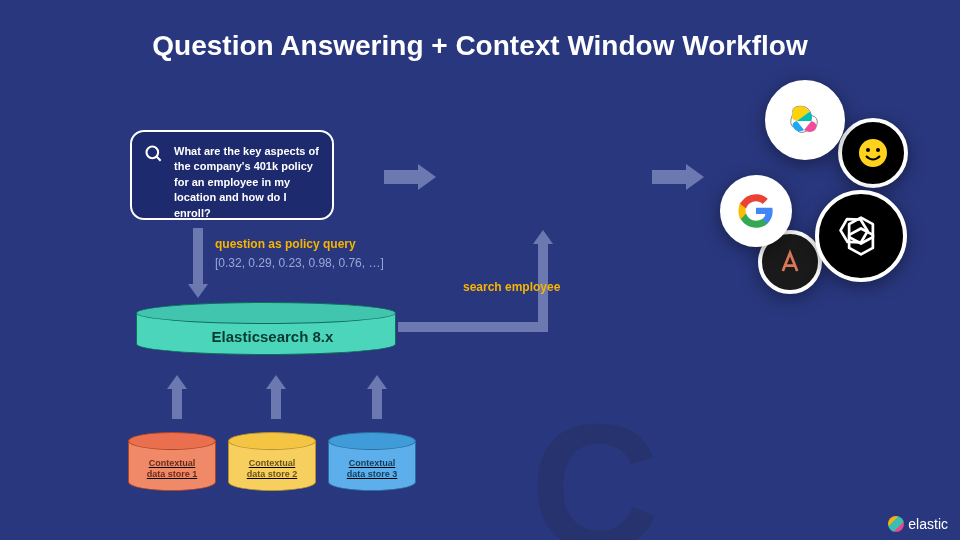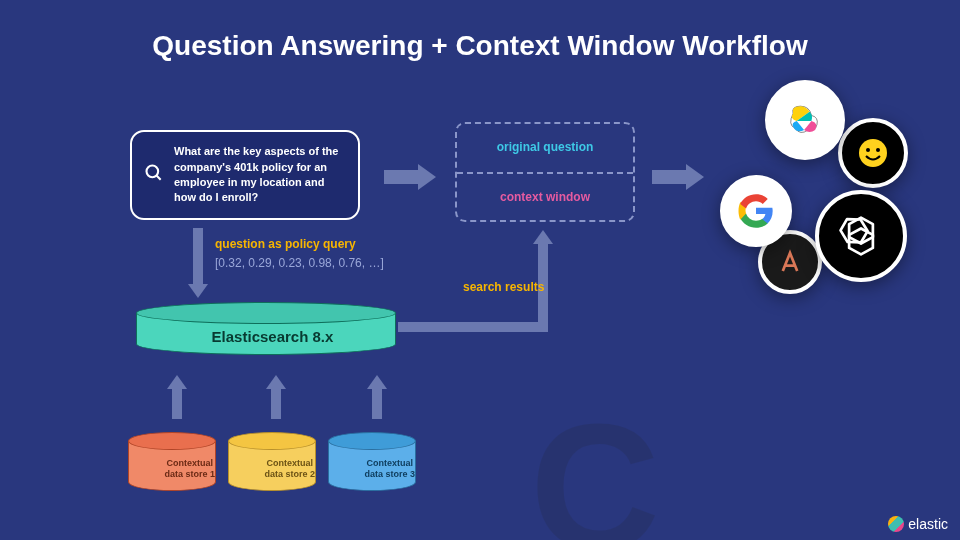--- a/index.html
+++ b/index.html
@@ -20,27 +20,27 @@
 }
 .canvas {
   position: absolute;
   inset: 0;
 }
 
 .qbox {
   position: absolute;
   left: 130px;
   top: 130px;
-  width: 230px;
+  width: 204px;
   height: 90px;
   background: #1e2a6e;
   border: 2px solid #fff;
   border-radius: 14px;
   display: flex;
-  align-items: center;
+  align-items: flex-start;
   padding: 12px;
 }
 .qbox .icon {
   color: #fff;
   margin-right: 10px;
 }
 .qbox .text {
   color: #fff;
   font-size: 11px;
   font-weight: 700;
@@ -110,23 +110,24 @@
   width: 88px; height: 18px;
   border-radius: 50%;
   z-index: 2;
 }
 .ds-body {
   position: absolute;
   left: 0; top: 9px;
   width: 88px; height: 50px;
   border-radius: 0 0 44px 44px / 0 0 9px 9px;
   display: flex;
-  align-items: flex-end;
+  align-items: center;
   justify-content: center;
   flex-direction: column;
+  text-decoration: underline;
 }
 .ds-body span {
   font-size: 9px;
   font-weight: 700;
   text-align: center;
   line-height: 1.2;
   margin-top: 6px;
 }
 .ds1 { left: 128px; top: 432px; }
 .ds1 .ds-top { background: #e96f4e; border: 1px solid #b04427; }
@@ -303,21 +304,21 @@
     <div class="es-body">
         <span>Elasticsearch 8.x</span>
       </div>
   </div>
 
   <div class="lpath">
     <div class="h"></div>
       <div class="v"></div>
       <div class="head"></div>
   </div>
-  <div class="sr-label">search results</div>
+  <div class="sr-label">search employee</div>
 
   <div class="arrow arrow-v-up" style="left:167px; top:375px;">
     <div class="arrow-shaft"></div>
       <div class="arrow-head"></div>
   </div>
   <div class="arrow arrow-v-up" style="left:266px; top:375px;">
     <div class="arrow-shaft"></div>
       <div class="arrow-head"></div>
   </div>
   <div class="arrow arrow-v-up" style="left:367px; top:375px;">
@@ -337,25 +338,20 @@
         <span>Contextual<br>data store 2</span>
       </div>
   </div>
   <div class="ds ds3">
     <div class="ds-top"></div>
     <div class="ds-body">
         <span>Contextual<br>data store 3</span>
       </div>
   </div>
 
-  <div class="ctx-box">
-    <div class="ctx-top">original question</div>
-    <div class="ctx-divider"></div>
-    <div class="ctx-bottom">context window</div>
-  </div>
 
   <div class="arrow arrow-h big-arrow" style="left:652px; top:164px;">
     <div class="arrow-shaft"></div>
       <div class="arrow-head"></div>
   </div>
 
   <div class="llm-cluster">
     <div class="badge badge-hug">
       <svg width="40" height="40" viewBox="0 0 40 40">
           <circle cx="20" cy="20" r="14" fill="#ffd21e"></circle>

